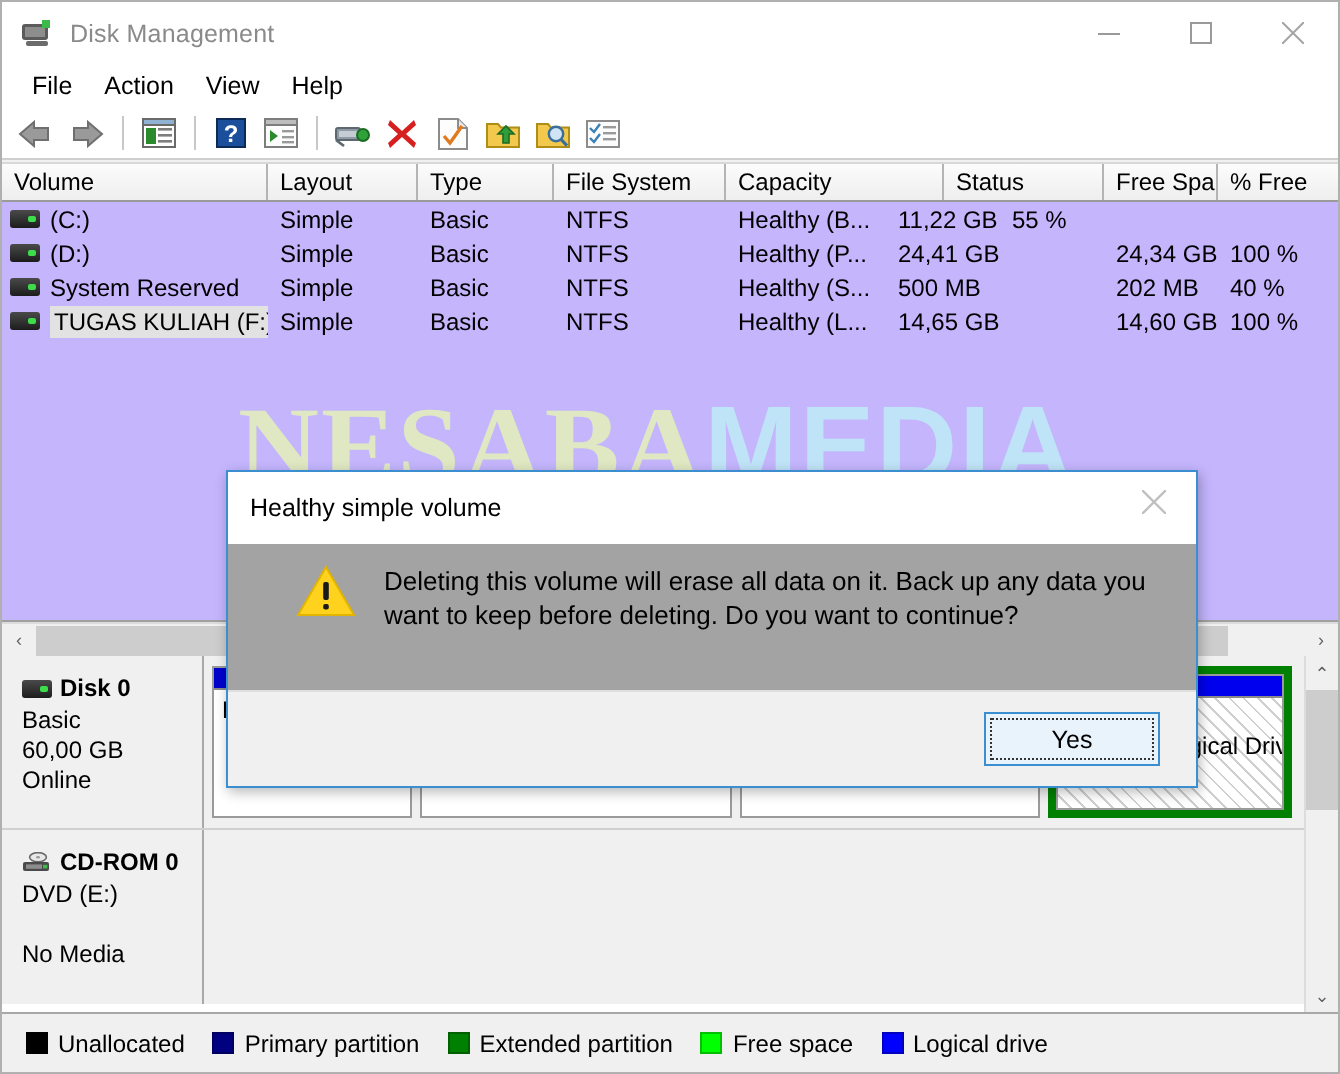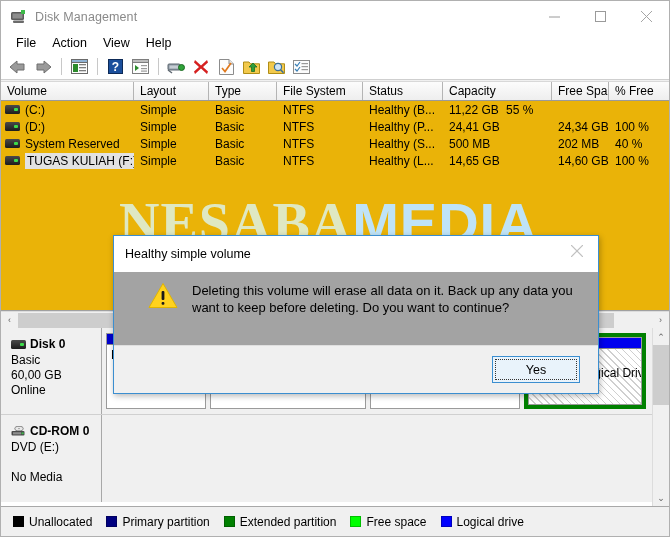--- a/index.html
+++ b/index.html
@@ -79,21 +79,21 @@
   .tb-sep {
     width: 1px; height: 17px;
     background: #c8c8c8;
     margin: 0 5px;
   }
 
   
   .vol-panel {
     position: absolute; top: 80px; left: 0;
     width: 668px; height: 230px;
-    background: #eab308;
+    background: #c4b5fd;
     border-bottom: 1px solid #a0a0a0;
   }
   .vol-header {
     display: flex;
     height: 20px;
     background: #f4f4f4;
     border-bottom: 1px solid #9a9a9a;
     border-top: 1px solid #d8d8d8;
   }
   .vol-header .th {
@@ -494,22 +494,22 @@
       </svg>
     </div>
   </div>
 
   <div class="vol-panel">
     <div class="vol-header">
       <div class="th" style="width:133px">Volume</div>
       <div class="th" style="width:75px">Layout</div>
       <div class="th" style="width:68px">Type</div>
       <div class="th" style="width:86px">File System</div>
+      <div class="th" style="width:109px">Capacity</div>
       <div class="th" style="width:80px">Status</div>
-      <div class="th" style="width:109px">Capacity</div>
       <div class="th" style="width:57px">Free Spa...</div>
       <div class="th" style="width:60px;border-right:0">% Free</div>
     </div>
     <div class="vol-rows">
 
       <div class="vol-row">
         <div class="td vol-name" style="width:133px">
           <span class="drive-glyph"></span>
           <span class="vol-name-text">(C:)</span>
         </div>

